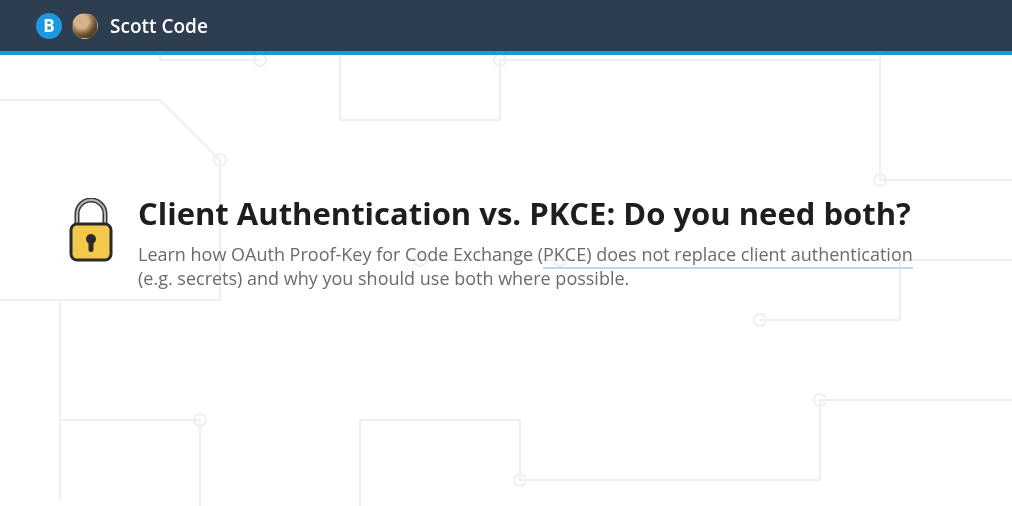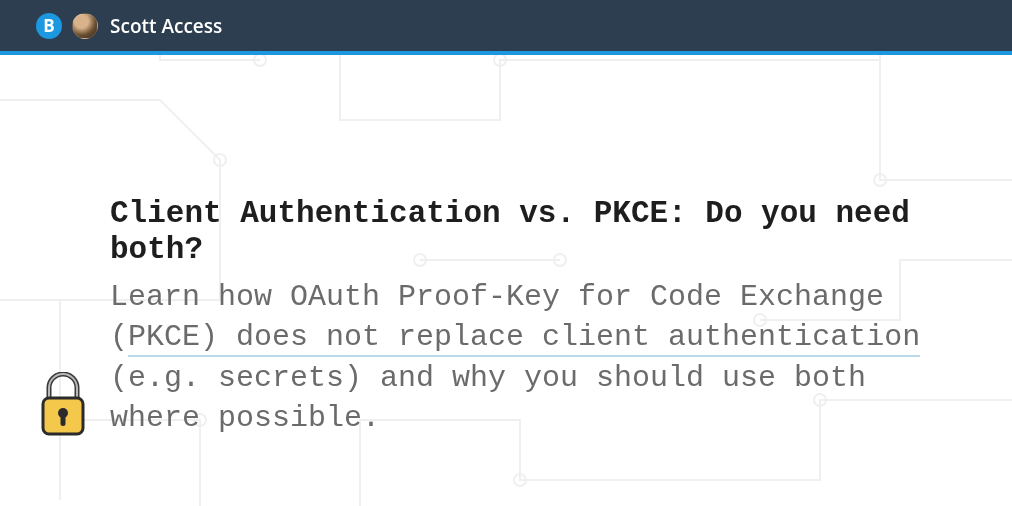--- a/index.html
+++ b/index.html
@@ -5,25 +5,25 @@
   * { margin: 0; padding: 0; box-sizing: border-box; }
   html, body { width: 1012px; height: 506px; font-family: "Segoe UI", "Open Sans", Arial, sans-serif; background: #ffffff; }
   .page { width: 1012px; height: 506px; position: relative; overflow: hidden; }
   .bg-pattern { position: absolute; inset: 0; opacity: 0.06; pointer-events: none; }
   .header { position: relative; height: 51px; background: #2c3e50; display: flex; align-items: center; padding: 0 36px; z-index: 2; }
   .accent-bar { position: absolute; left: 0; right: 0; top: 51px; height: 4px; background: #1b98e0; z-index: 2; }
   .logo-b { width: 26px; height: 26px; border-radius: 50%; background: #1b98e0; color: #fff; display: flex; align-items: center; justify-content: center; font-weight: 700; font-size: 17px; margin-right: 10px; }
   .avatar { width: 26px; height: 26px; border-radius: 50%; background: radial-gradient(circle at 35% 30%, #d8b28a 0 30%, #6b5032 60%, #2a2019 100%); margin-right: 12px; border: 1px solid rgba(255,255,255,0.15); }
   .brand { color: #ffffff; font-size: 19px; font-weight: 600; margin-right: 8px; }
   .tagline { color: #c9d2da; font-size: 15px; font-weight: 400; }
-  .content { position: absolute; top: 196px; left: 40px; right: 64px; display: flex; align-items: flex-end; z-index: 2; font-family: Liberation Mono, monospace; }
+  .content { position: absolute; top: 196px; left: 68px; right: 64px; display: flex; align-items: flex-start; z-index: 2; }
   .lock-col { width: 70px; flex-shrink: 0; padding-top: 2px; }
   .text-col { flex: 1; }
   .title { color: #1e1e1e; font-size: 31px; font-weight: 700; line-height: 1.15; margin-bottom: 10px; }
-  .summary { color: #6b6b6b; font-size: 30px; font-weight: 400; line-height: 1.34; }
+  .summary { color: #6b6b6b; font-size: 18px; font-weight: 400; line-height: 1.34; }
   .summary .ul { border-bottom: 2px solid #bcd9ea; padding-bottom: 1px; }
   .lock-svg { width: 46px; height: 66px; display: block; }
 </style>
 </head>
 <body>
 
 <div class="page">
 
   <svg class="bg-pattern" viewBox="0 0 1012 506" preserveAspectRatio="xMidYMid slice">
     <g stroke="#000" stroke-width="2" fill="none">
@@ -49,21 +49,21 @@
       <circle cx="420" cy="260" r="6"></circle>
       <circle cx="560" cy="260" r="6"></circle>
     </g>
   </svg>
 
   <div class="header">
     <div class="logo-b">
       <span>B</span>
     </div>
     <div class="avatar"></div>
-    <span class="brand">Scott Access</span>
+    <span class="brand">Scott Code</span>
   </div>
   <div class="accent-bar"></div>
 
   <div class="content">
     <div class="lock-col">
       <svg class="lock-svg" viewBox="0 0 46 66">
         <path d="M9 26 V16 a14 14 0 0 1 28 0 V26" fill="none" stroke="#3a3a3a" stroke-width="5" stroke-linecap="round"></path>
         <path d="M9 26 V16 a14 14 0 0 1 28 0 V26" fill="none" stroke="#b8b8b8" stroke-width="2"></path>
         <rect x="3" y="26" width="40" height="36" rx="6" fill="#f3c84b" stroke="#2b2b2b" stroke-width="3"></rect>
         <circle cx="23" cy="41" r="5" fill="#2b2b2b"></circle>

